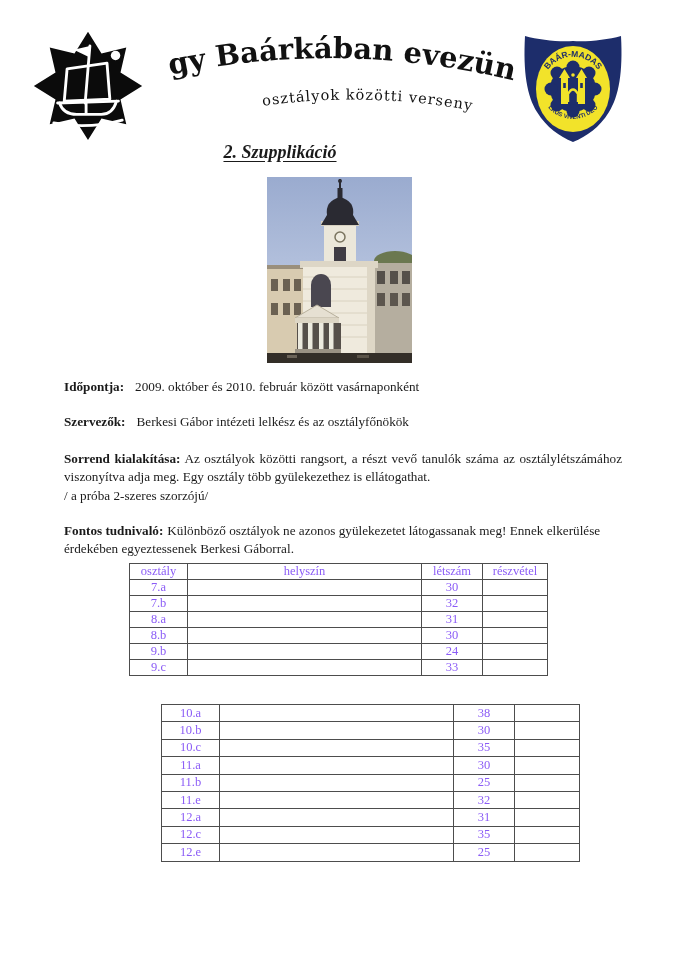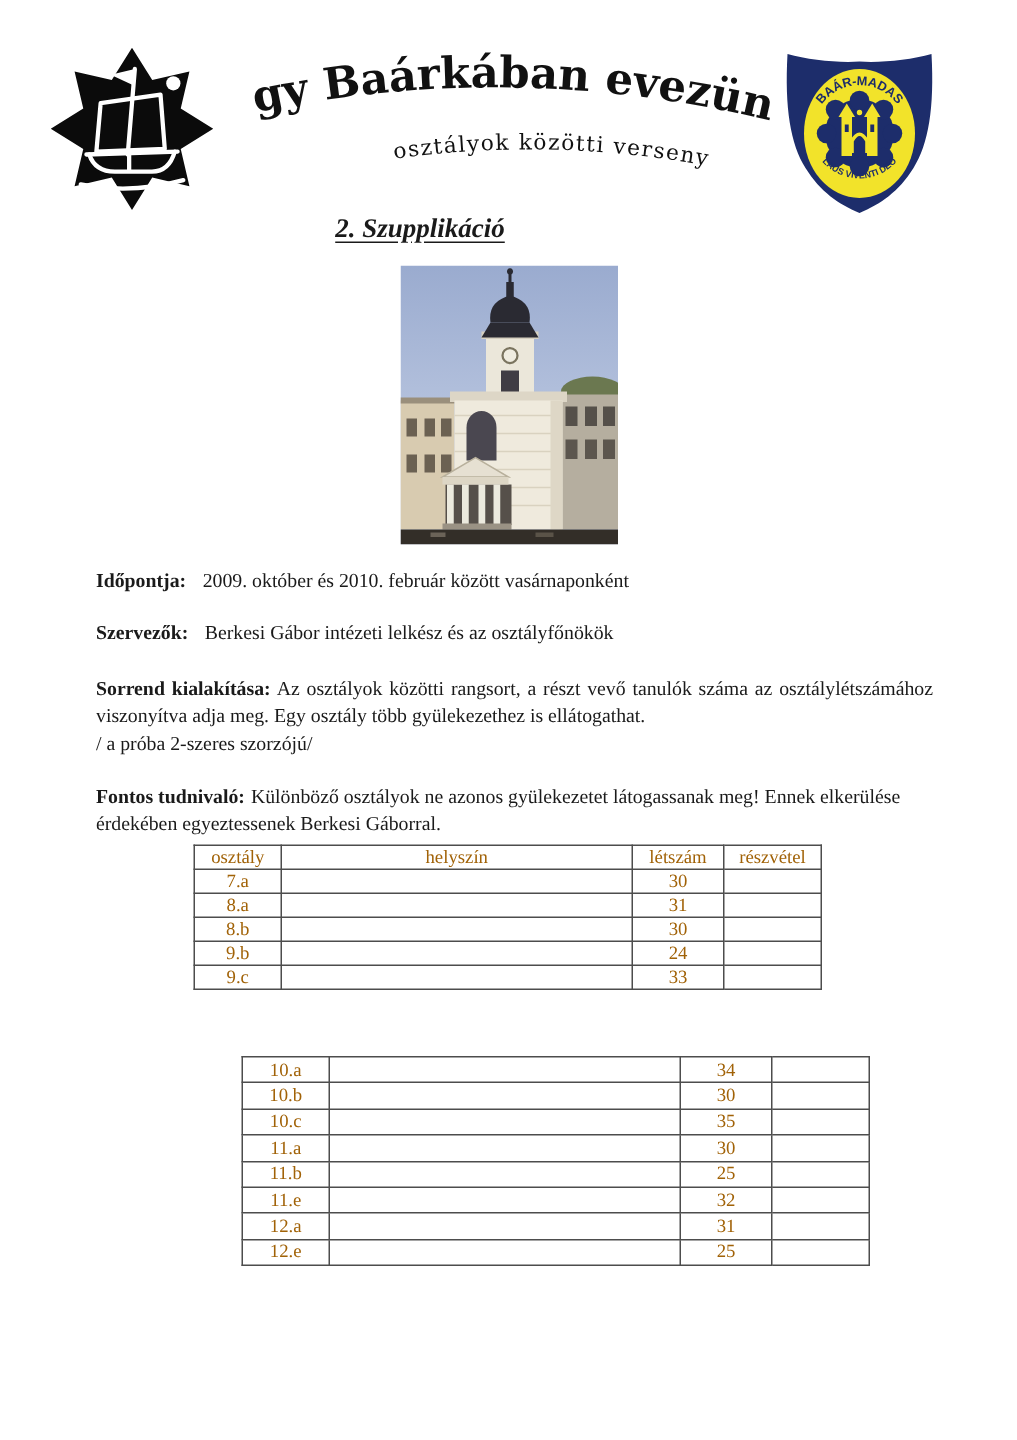--- a/index.html
+++ b/index.html
@@ -26,21 +26,21 @@
   .info-p .lbl.wide { margin-right:11px; }
   .info-p .lbl.narrow { margin-right:4px; }
   #p-time { top:365px; }
   #p-org  { top:400px; }
   #p-rank { top:437px; text-align:justify; }
   #p-rank .note { display:block; text-align:left; }
   #p-imp  { top:510px;margin-top:12px; }
   
   .cls-table {
     position:absolute; left:129px; border-collapse:collapse; table-layout:fixed;
-    width:418px; font-size:12.5px; color:#a16207;
+    width:418px; font-size:12.5px; color:#8b5cf6;
   }
   .cls-table th, .cls-table td {
     border:1px solid #4d4d4d; text-align:center; vertical-align:middle;
     font-weight:normal; padding:0; overflow:hidden; white-space:nowrap;
   }
   #table-upper { top:563px; }
   #table-upper th, #table-upper td { height:14.3px; }
   #table-lower { top:704px;margin-left:32px; }
   #table-lower td { height:16.4px; }
 </style>
@@ -204,20 +204,26 @@
       </tr>
     </thead>
     <tbody>
         <tr>
           <td>7.a</td>
           <td></td>
           <td>30</td>
           <td></td>
         </tr>
         <tr>
+          <td>7.b</td>
+          <td></td>
+          <td>32</td>
+          <td></td>
+        </tr>
+        <tr>
           <td>8.a</td>
           <td></td>
           <td>31</td>
           <td></td>
         </tr>
         <tr>
           <td>8.b</td>
           <td></td>
           <td>30</td>
           <td></td>
@@ -241,21 +247,21 @@
     <colgroup>
         <col style="width:58px">
         <col style="width:234px">
         <col style="width:61px">
         <col style="width:65px">
       </colgroup>
     <tbody>
         <tr>
           <td>10.a</td>
           <td></td>
-          <td>34</td>
+          <td>38</td>
           <td></td>
         </tr>
         <tr>
           <td>10.b</td>
           <td></td>
           <td>30</td>
           <td></td>
         </tr>
         <tr>
           <td>10.c</td>
@@ -278,20 +284,26 @@
         <tr>
           <td>11.e</td>
           <td></td>
           <td>32</td>
           <td></td>
         </tr>
         <tr>
           <td>12.a</td>
           <td></td>
           <td>31</td>
+          <td></td>
+        </tr>
+        <tr>
+          <td>12.c</td>
+          <td></td>
+          <td>35</td>
           <td></td>
         </tr>
         <tr>
           <td>12.e</td>
           <td></td>
           <td>25</td>
           <td></td>
         </tr>
       </tbody>
   </table>

